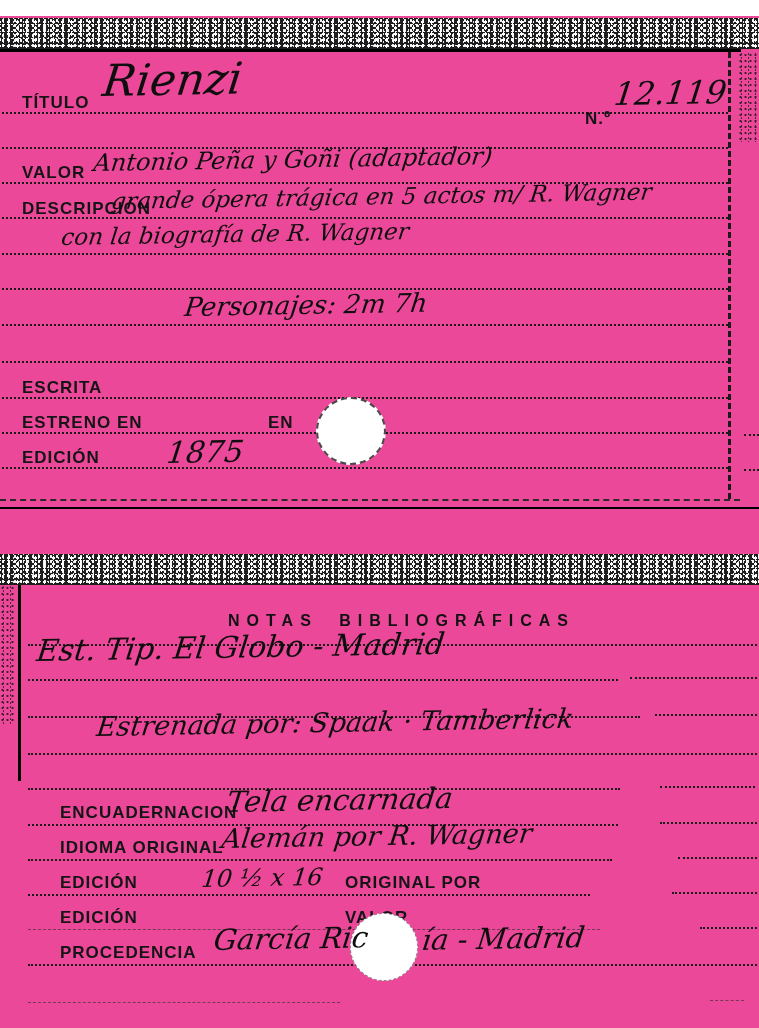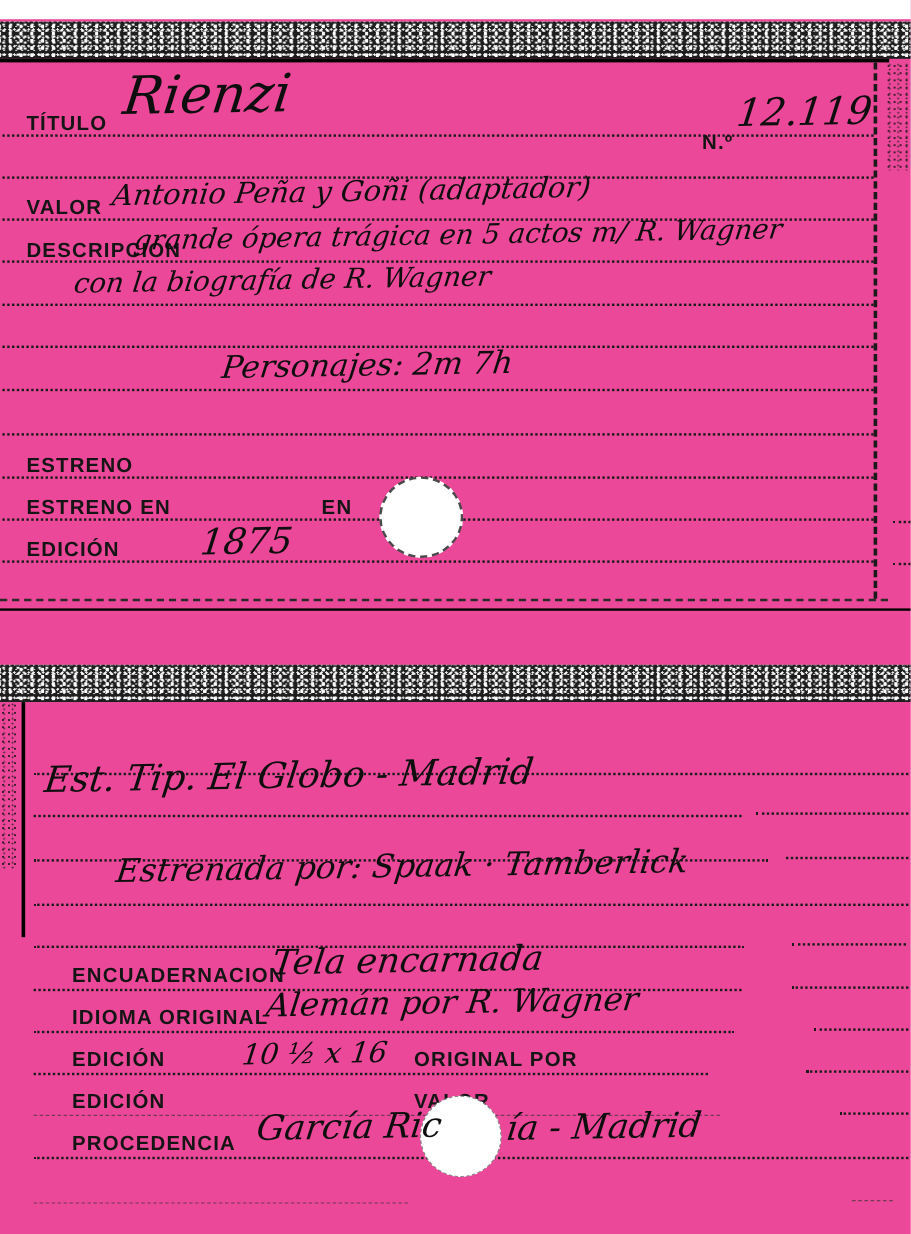--- a/index.html
+++ b/index.html
@@ -83,21 +83,21 @@
     <div class="dl" style="left:2px; top:383px; width:726px;"></div>
     <div class="dl" style="left:2px; top:418px; width:726px;"></div>
     <div class="dl" style="left:744px; top:385px; width:15px;"></div>
     <div class="dl" style="left:744px; top:420px; width:15px;"></div>
     <div class="dashline" style="left:0; top:450px; width:740px;"></div>
 
     <div class="lbl" style="left:22px; top:44px;">TÍTULO</div>
     <div class="lbl" style="left:585px; top:60px;">N.º</div>
     <div class="lbl" style="left:22px; top:114px;">VALOR</div>
     <div class="lbl" style="left:22px; top:150px;">DESCRIPCIÓN</div>
-    <div class="lbl" style="left:22px; top:329px;">ESTRENO</div>
+    <div class="lbl" style="left:22px; top:329px;">ESCRITA</div>
     <div class="lbl" style="left:22px; top:364px;">ESTRENO EN</div>
     <div class="lbl" style="left:268px; top:364px;">EN</div>
     <div class="lbl" style="left:22px; top:399px;">EDICIÓN</div>
 
     <div class="hw" style="left:100px; top:6px; font-size:44px;">Rienzi</div>
     <div class="hw" style="left:612px; top:26px; font-size:32px;">12.119</div>
     <div class="hw" style="left:92px; top:100px; font-size:24px;">Antonio Peña y Goñi (adaptador)</div>
     <div class="hw" style="left:110px; top:139px; font-size:23px;">grande ópera trágica en 5 actos m/ R. Wagner</div>
     <div class="hw" style="left:60px; top:175px; font-size:23px;">con la biografía de R. Wagner</div>
     <div class="hw" style="left:183px; top:243px; font-size:26px;">Personajes: 2m 7h</div>
@@ -108,20 +108,21 @@
 
   <div class="solidline" style="left:0; top:491px; width:759px; height:2px;"></div>
 
   <div class="noise" style="left:0; top:538px; width:759px; height:31px;"></div>
 
   <div style="position:absolute; left:0; top:569px; width:759px; height:459px;">
 
     <div class="card-border" style="left:18px; top:0; width:3px; height:196px;"></div>
     <div class="noise-light" style="left:0; top:0; width:15px; height:140px;"></div>
 
+    <div class="hdr" style="left:228px; top:27px;">NOTAS BIBLIOGRÁFICAS</div>
 
     <div class="dl" style="left:28px;  top:59px;  width:729px;"></div>
     <div class="dl" style="left:28px;  top:94px;  width:590px;"></div>
     <div class="dl" style="left:630px; top:92px;  width:127px;"></div>
     <div class="dl" style="left:28px;  top:131px; width:612px;"></div>
     <div class="dl" style="left:655px; top:129px; width:102px;"></div>
     <div class="dl" style="left:28px;  top:168px; width:729px;"></div>
     <div class="dl" style="left:28px;  top:203px; width:592px;"></div>
     <div class="dl" style="left:660px; top:201px; width:95px;"></div>
     <div class="dl" style="left:28px;  top:239px; width:590px;"></div>

